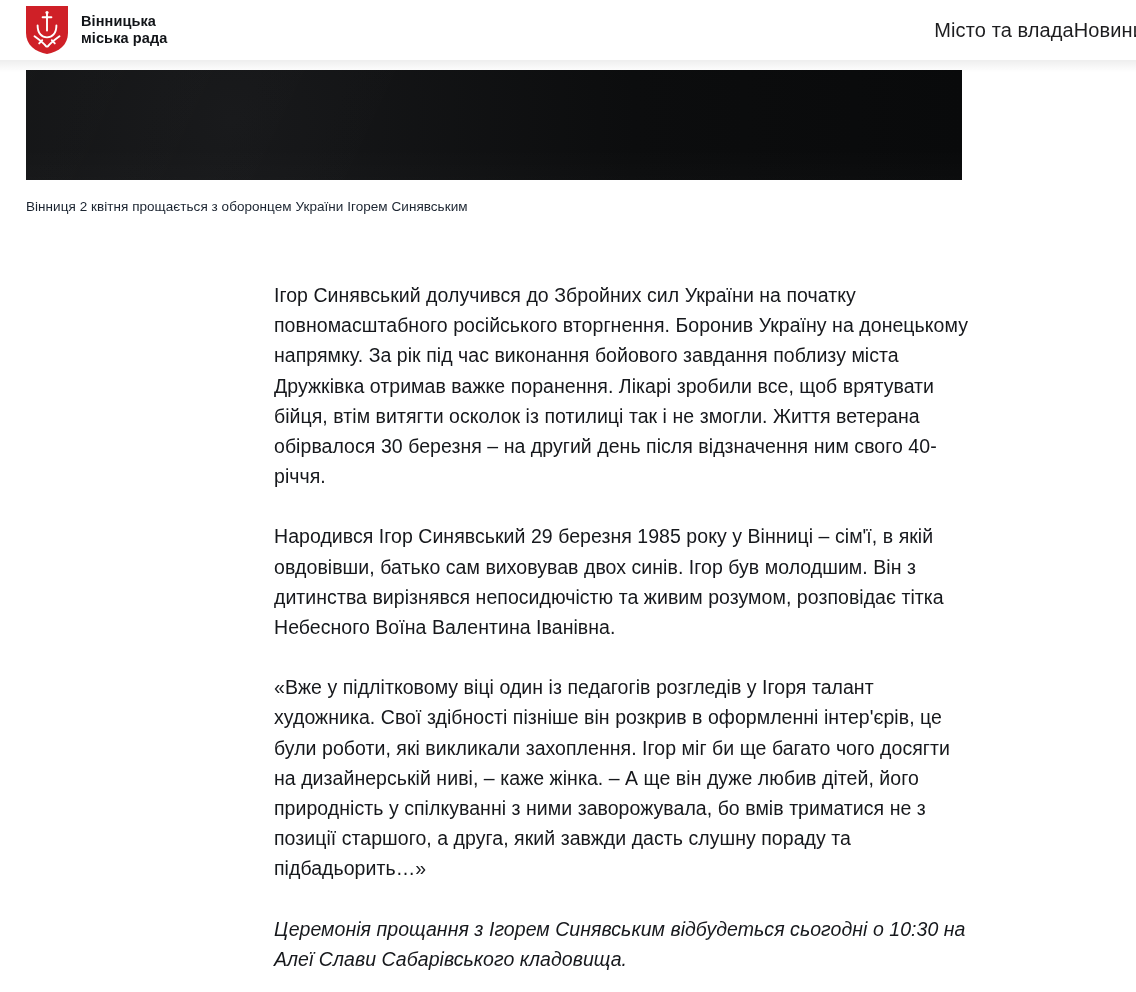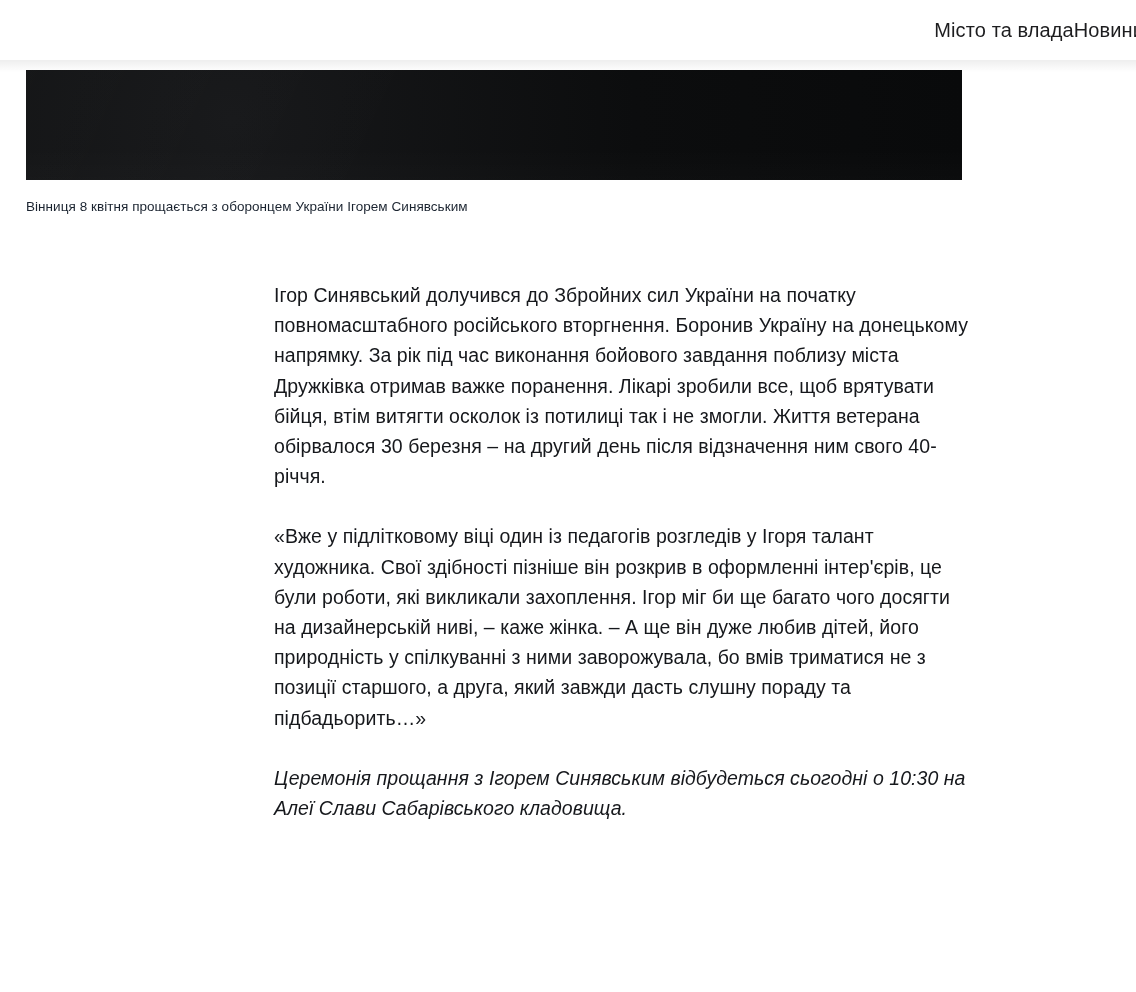--- a/index.html
+++ b/index.html
@@ -132,36 +132,56 @@
   .article-body p:last-child {
     margin-bottom: 0;
     font-style: italic;
   }
 </style>
 </head>
 <body>
 
 <header class="site-header">
 
+  <a class="brand" href="#">
+    <span class="brand-crest">
+      <svg viewBox="0 0 42 48" width="42" height="48" aria-hidden="true">
+        <path d="M0 0 H42 V27 C42 39 32.5 46 21 48 C9.5 46 0 39 0 27 Z" fill="#cf2027"></path>
+        <g fill="none" stroke="#ffffff" stroke-width="1.9" stroke-linecap="round">
+          <path d="M21 7.5 V24.5"></path>
+          <path d="M16.6 11.2 H25.4"></path>
+          <path d="M11.6 19.5 C11.6 27.6 15.9 31.4 21 31.4 C26.1 31.4 30.4 27.6 30.4 19.5"></path>
+          <path d="M8.5 30.2 C13.5 33.8 17.5 36.8 20.4 40.6"></path>
+          <path d="M33.5 30.2 C28.5 33.8 24.5 36.8 21.6 40.6"></path>
+          <path d="M13.2 37.4 L16.2 34.2"></path>
+          <path d="M28.8 37.4 L25.8 34.2"></path>
+        </g>
+        <circle cx="21" cy="6.6" r="1.6" fill="#ffffff"></circle>
+      </svg>
+    </span>
+    <span class="brand-text">Вінницька
+міська рада</span>
+  </a>
 
   <nav class="main-nav">
     <a class="nav-item" href="#">Місто та влада</a>
     <a class="nav-item" href="#">Новини</a>
   </nav>
 
 </header>
 
 <main class="article-wrap">
 
   <figure class="hero-figure">
     <div class="hero-image" aria-label="hero-photo"></div>
   </figure>
 
-  <div class="hero-caption">Вінниця 8 квітня прощається з оборонцем України Ігорем Синявським</div>
+  <div class="hero-caption">Вінниця 2 квітня прощається з оборонцем України Ігорем Синявським</div>
 
   <article class="article-body">
     <p>Ігор Синявський долучився до Збройних сил України на початку повномасштабного російського вторгнення. Боронив Україну на донецькому напрямку. За рік під час виконання бойового завдання поблизу міста Дружківка отримав важке поранення. Лікарі зробили все, щоб врятувати бійця, втім витягти осколок із потилиці так і не змогли. Життя ветерана обірвалося 30 березня – на другий день після відзначення ним свого 40-річчя.</p>
+    <p>Народився Ігор Синявський 29 березня 1985 року у Вінниці – сім'ї, в якій овдовівши, батько сам виховував двох синів. Ігор був молодшим. Він з дитинства вирізнявся непосидючістю та живим розумом, розповідає тітка Небесного Воїна Валентина Іванівна.</p>
     <p>«Вже у підлітковому віці один із педагогів розгледів у Ігоря талант художника. Свої здібності пізніше він розкрив в оформленні інтер'єрів, це були роботи, які викликали захоплення. Ігор міг би ще багато чого досягти на дизайнерській ниві, – каже жінка. – А ще він дуже любив дітей, його природність у спілкуванні з ними заворожувала, бо вмів триматися не з позиції старшого, а друга, який завжди дасть слушну пораду та підбадьорить…»</p>
     <p>Церемонія прощання з Ігорем Синявським відбудеться сьогодні о 10:30 на Алеї Слави Сабарівського кладовища.</p>
 
   </article>
 
 </main>
 
 </body></html>

